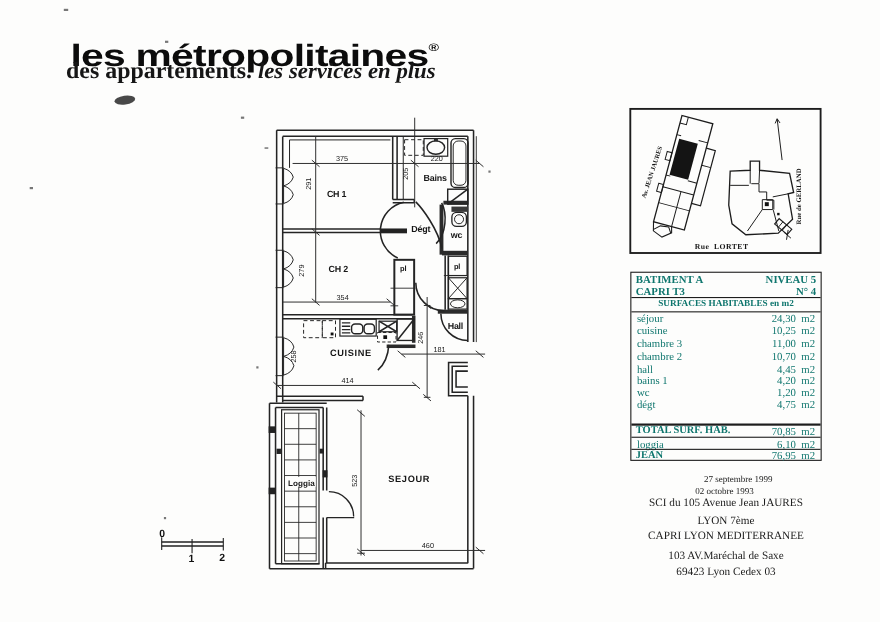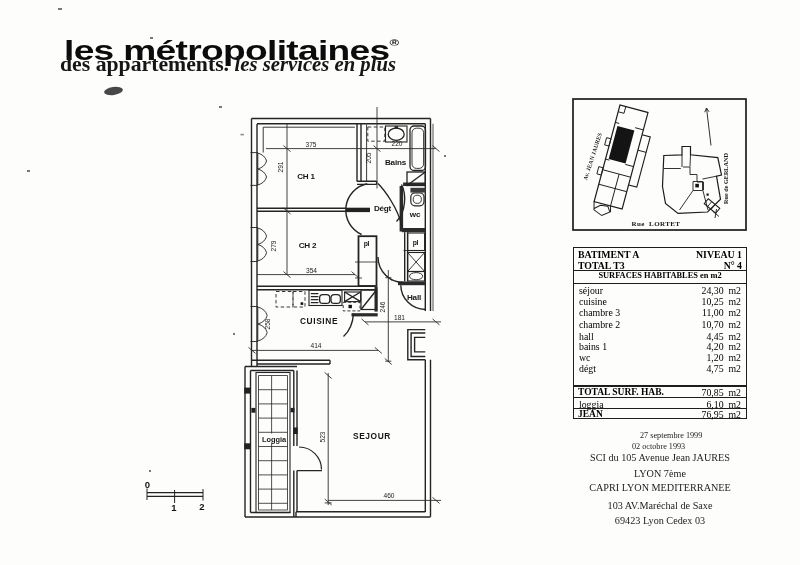--- a/index.html
+++ b/index.html
@@ -367,26 +367,26 @@
       </g>
 
 <g fill="#161616" stroke="none" font-family="Liberation Serif,serif" font-weight="bold">
 <text x="656" y="226" font-size="7" text-anchor="middle" letter-spacing="0.4">Rue&nbsp;&nbsp;LORTET</text>
 <text transform="translate(594.5 157) rotate(-72)" font-size="5.9" text-anchor="middle">Av. JEAN JAURES</text>
 <text transform="translate(728 204) rotate(-90)" font-size="6.2">Rue de GERLAND</text>
 </g>
 </g>
   </svg>
 
-<div class="abs ser" id="table" style="left:573px;top:247px;width:174px;height:172px;border:1.7px solid #1d1d1d;box-sizing:border-box;color:#000000;">
+<div class="abs ser" id="table" style="left:573px;top:247px;width:174px;height:172px;border:1.7px solid #1d1d1d;box-sizing:border-box;color:#0f766e;">
 
 <div class="abs" style="left:4px;top:1px;font-size:9.8px;font-weight:bold;">BATIMENT A</div>
-<div class="abs" style="right:4px;top:1px;font-size:9.8px;font-weight:bold;">NIVEAU 1</div>
-
-<div class="abs" style="left:4px;top:11.5px;font-size:9.8px;font-weight:bold;">TOTAL T3</div>
+<div class="abs" style="right:4px;top:1px;font-size:9.8px;font-weight:bold;">NIVEAU 5</div>
+
+<div class="abs" style="left:4px;top:11.5px;font-size:9.8px;font-weight:bold;">CAPRI T3</div>
 <div class="abs" style="right:4px;top:11.5px;font-size:9.8px;font-weight:bold;">N° 4</div>
 
 <div class="abs" style="left:0;top:21.5px;width:100%;height:1.6px;background:#1d1d1d;"></div>
 
 <div class="abs" style="left:0;top:23px;width:100%;text-align:center;font-size:8.4px;font-weight:bold;">SURFACES HABITABLES en m2</div>
 
 <div class="abs" style="left:0;top:34.5px;width:100%;height:1.4px;background:#1d1d1d;"></div>
 
 <div class="abs" style="left:5px;top:36.5px;font-size:9.8px;">séjour</div>
     <div class="abs" style="right:5px;top:36.5px;font-size:9.8px;">24,30&nbsp;&nbsp;m2</div>

